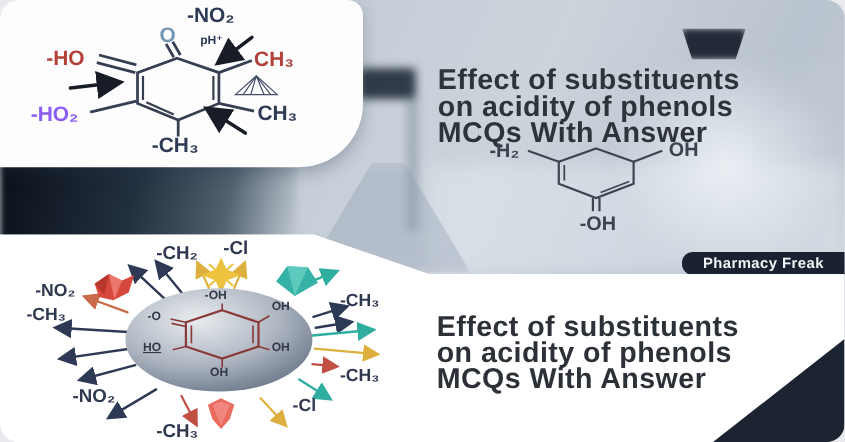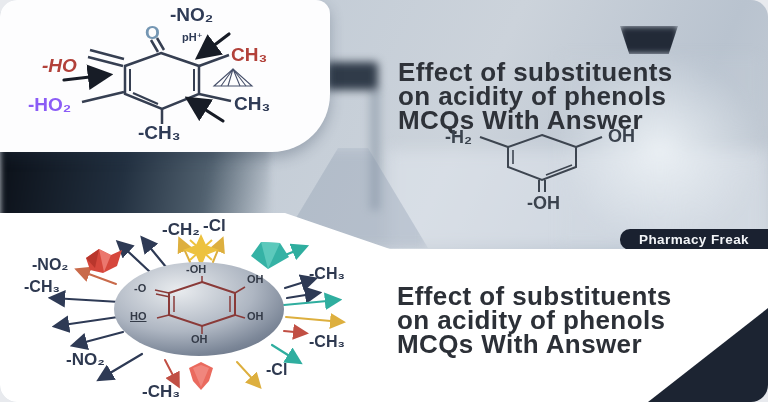--- a/index.html
+++ b/index.html
@@ -102,21 +102,21 @@
       </g>
 
       <g stroke="#47506a" stroke-width="1.1" fill="none">
         <path d="M214,86 L233,69 L252,86 Z"></path>
         <path d="M233,69 L221,86 M233,69 L228,86 M233,69 L240,86 M233,69 L246,86"></path>
       </g>
     </svg>
     <span class="lbl c-navy f19" style="left:170px; top:5px;">-NO₂</span>
     <span class="lbl c-steel f19" style="left:145px; top:23px;">O</span>
     <span class="lbl c-navy f11" style="left:182px; top:32px;">pH⁺</span>
-    <span class="lbl c-red f19" style="left:42px;  top:56px;font-style:italic;">-HO</span>
+    <span class="lbl c-red f19" style="left:42px;  top:44px;">-HO</span>
     <span class="lbl c-red f19" style="left:231px; top:45px;">CH₃</span>
     <span class="lbl c-navy f19" style="left:234px; top:94px;">CH₃</span>
     <span class="lbl c-olive f19" style="left:28px;  top:95px;">-HO₂</span>
     <span class="lbl c-navy f19" style="left:138px; top:123px;">-CH₃</span>
   </div>
 
   <div class="title title-top">
     <div>Effect of substituents</div>
     <div>on acidity of phenols</div>
     <div>MCQs With Answer</div>
@@ -232,21 +232,21 @@
 
       
       <span class="lbl ctr" style="left:186px; top:54px;">-OH</span>
       <span class="lbl ctr" style="left:134px; top:73px;">-O</span>
       <span class="lbl ctr" style="left:247px; top:64px;">OH</span>
       <span class="lbl ctr" style="left:130px; top:101px;text-decoration:underline;">HO</span>
       <span class="lbl ctr" style="left:247px; top:101px;">OH</span>
       <span class="lbl ctr" style="left:191px; top:124px;">OH</span>
 
       
-      <span class="lbl out c-navy" style="left:142px; top:11px;margin-left:20px;">-CH₂</span>
+      <span class="lbl out c-navy" style="left:142px; top:11px;">-CH₂</span>
       <span class="lbl out c-navy" style="left:203px; top:7px;">-Cl</span>
       <span class="lbl out-s c-navy" style="left:32px;  top:47px;">-NO₂</span>
       <span class="lbl out-s c-navy" style="left:24px;  top:69px;">-CH₃</span>
       <span class="lbl out c-navy" style="left:66px;  top:141px;">-NO₂</span>
       <span class="lbl out c-navy" style="left:142px; top:173px;">-CH₃</span>
       <span class="lbl out-s c-navy" style="left:309px; top:56px;">-CH₃</span>
       <span class="lbl out-s c-navy" style="left:309px; top:124px;">-CH₃</span>
       <span class="lbl out-s c-navy" style="left:266px; top:152px;">-Cl</span>
     </div>
 

